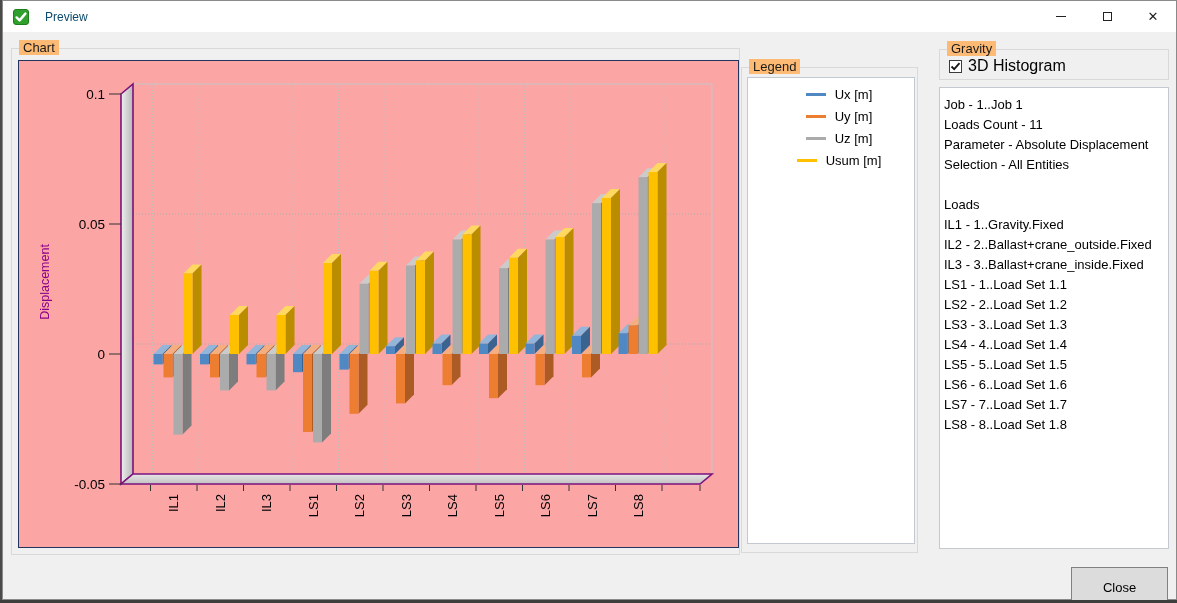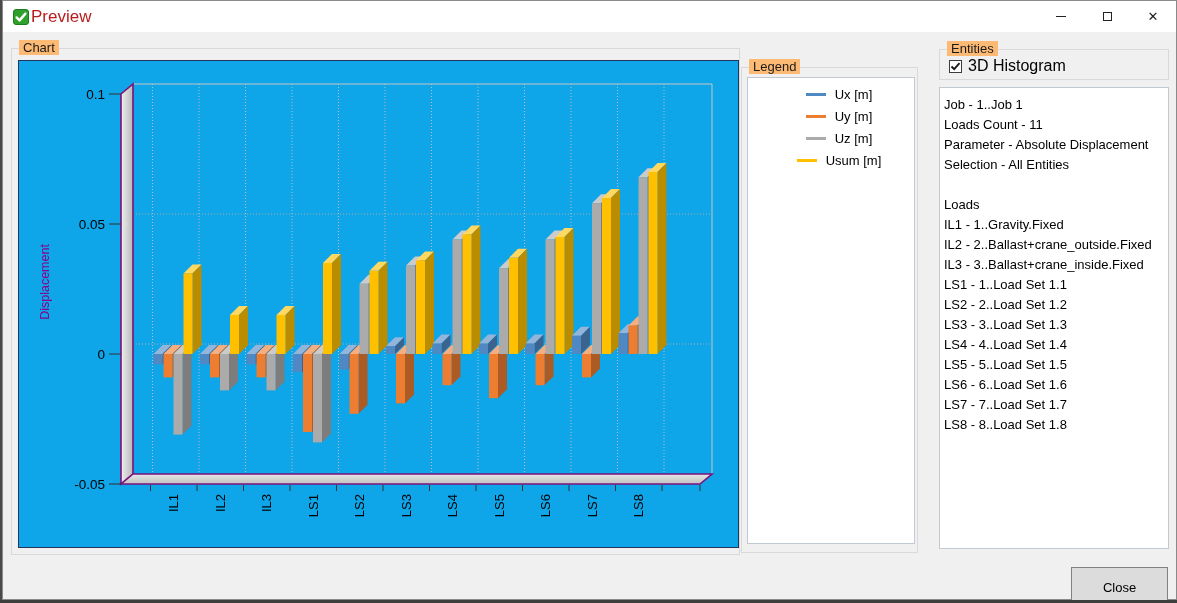--- a/index.html
+++ b/index.html
@@ -4,36 +4,36 @@
 <style>
   * { margin:0; padding:0; box-sizing:border-box; }
   html,body { width:1177px; height:603px; overflow:hidden; background:#4a4a48;
               font-family:"Liberation Sans", sans-serif; }
   .window { position:absolute; left:2px; top:0; width:1175px; height:600px;
             background:#f0f0f0; border:1px solid #8a8a8a; }
   
   .titlebar { position:absolute; left:0; top:0; right:0; height:31px; background:#ffffff;
               display:flex; align-items:center; }
   .title-icon { width:16px; height:16px; margin-left:10px; }
-  .title-text { margin-left:2px; font-size:17px; color:#b91c1c; }
+  .title-text { margin-left:16px; font-size:12px; color:#0c4a6e; }
   .controls { margin-left:auto; display:flex; height:31px; }
   .ctrl-btn { width:46px; height:31px; display:flex; align-items:center; justify-content:center;
               color:#222; font-size:13px; cursor:default; }
   .min-glyph { display:block; width:10px; height:1px; background:#222; }
   .max-glyph { display:block; width:9px; height:9px; border:1px solid #222; background:transparent; }
   
   .groupbox { position:absolute; border:1px solid #d9d9d9; }
   .groupbox-label { position:absolute; top:-9px; left:7px; background:#fdba74; padding:0 4px;
                     font-size:13px; color:#1a1a1a; white-space:nowrap; }
   .chart-group  { left:8px;   top:47px; width:729px; height:507px; }
   .legend-group { left:738px; top:66px; width:177px; height:486px; }
   .options-group{ left:936px; top:48px; width:230px; height:31px; }
   
   .chart-box { position:absolute; left:15px; top:59px; width:721px; height:488px;
-               background:#0ea5e9; border:1px solid #23355f; }
+               background:#fca5a5; border:1px solid #23355f; }
   .chart-box svg { display:block; }
   
   .legend-list { position:absolute; left:744px; top:76px; width:168px; height:467px;
                  background:#ffffff; border:1px solid #c3c9d1; padding-top:5px; }
   .legend-item { display:flex; align-items:center; height:22px; padding-left:16px;justify-content:center; }
   .legend-swatch { width:20px; height:3px; margin-right:9px; }
   .legend-label { font-size:13px; color:#000; }
   
   .checkbox-row { position:absolute; left:946px; top:56px; display:flex; align-items:center; }
   .checkbox { width:13px; height:13px; background:#fff; border:1px solid #3b3b3b;
@@ -292,21 +292,21 @@
         <span class="legend-swatch" style="background: rgb(171, 171, 171);"></span>
         <span class="legend-label">Uz [m]</span>
       </div>
       <div class="legend-item">
         <span class="legend-swatch" style="background: rgb(255, 192, 0);"></span>
         <span class="legend-label">Usum [m]</span>
       </div>
     </div>
 
   <div class="groupbox options-group">
-    <span class="groupbox-label">Entities</span>
+    <span class="groupbox-label">Gravity</span>
   </div>
   <div class="checkbox-row">
     <div class="checkbox">
       <svg width="11" height="11" viewBox="0 0 11 11">
         <path d="M1.5 5.5 L4.2 8.2 L9.5 2.2" fill="none" stroke="#161616" stroke-width="1.8"></path>
       </svg>
     </div>
     <span class="checkbox-label">3D Histogram</span>
   </div>
 

